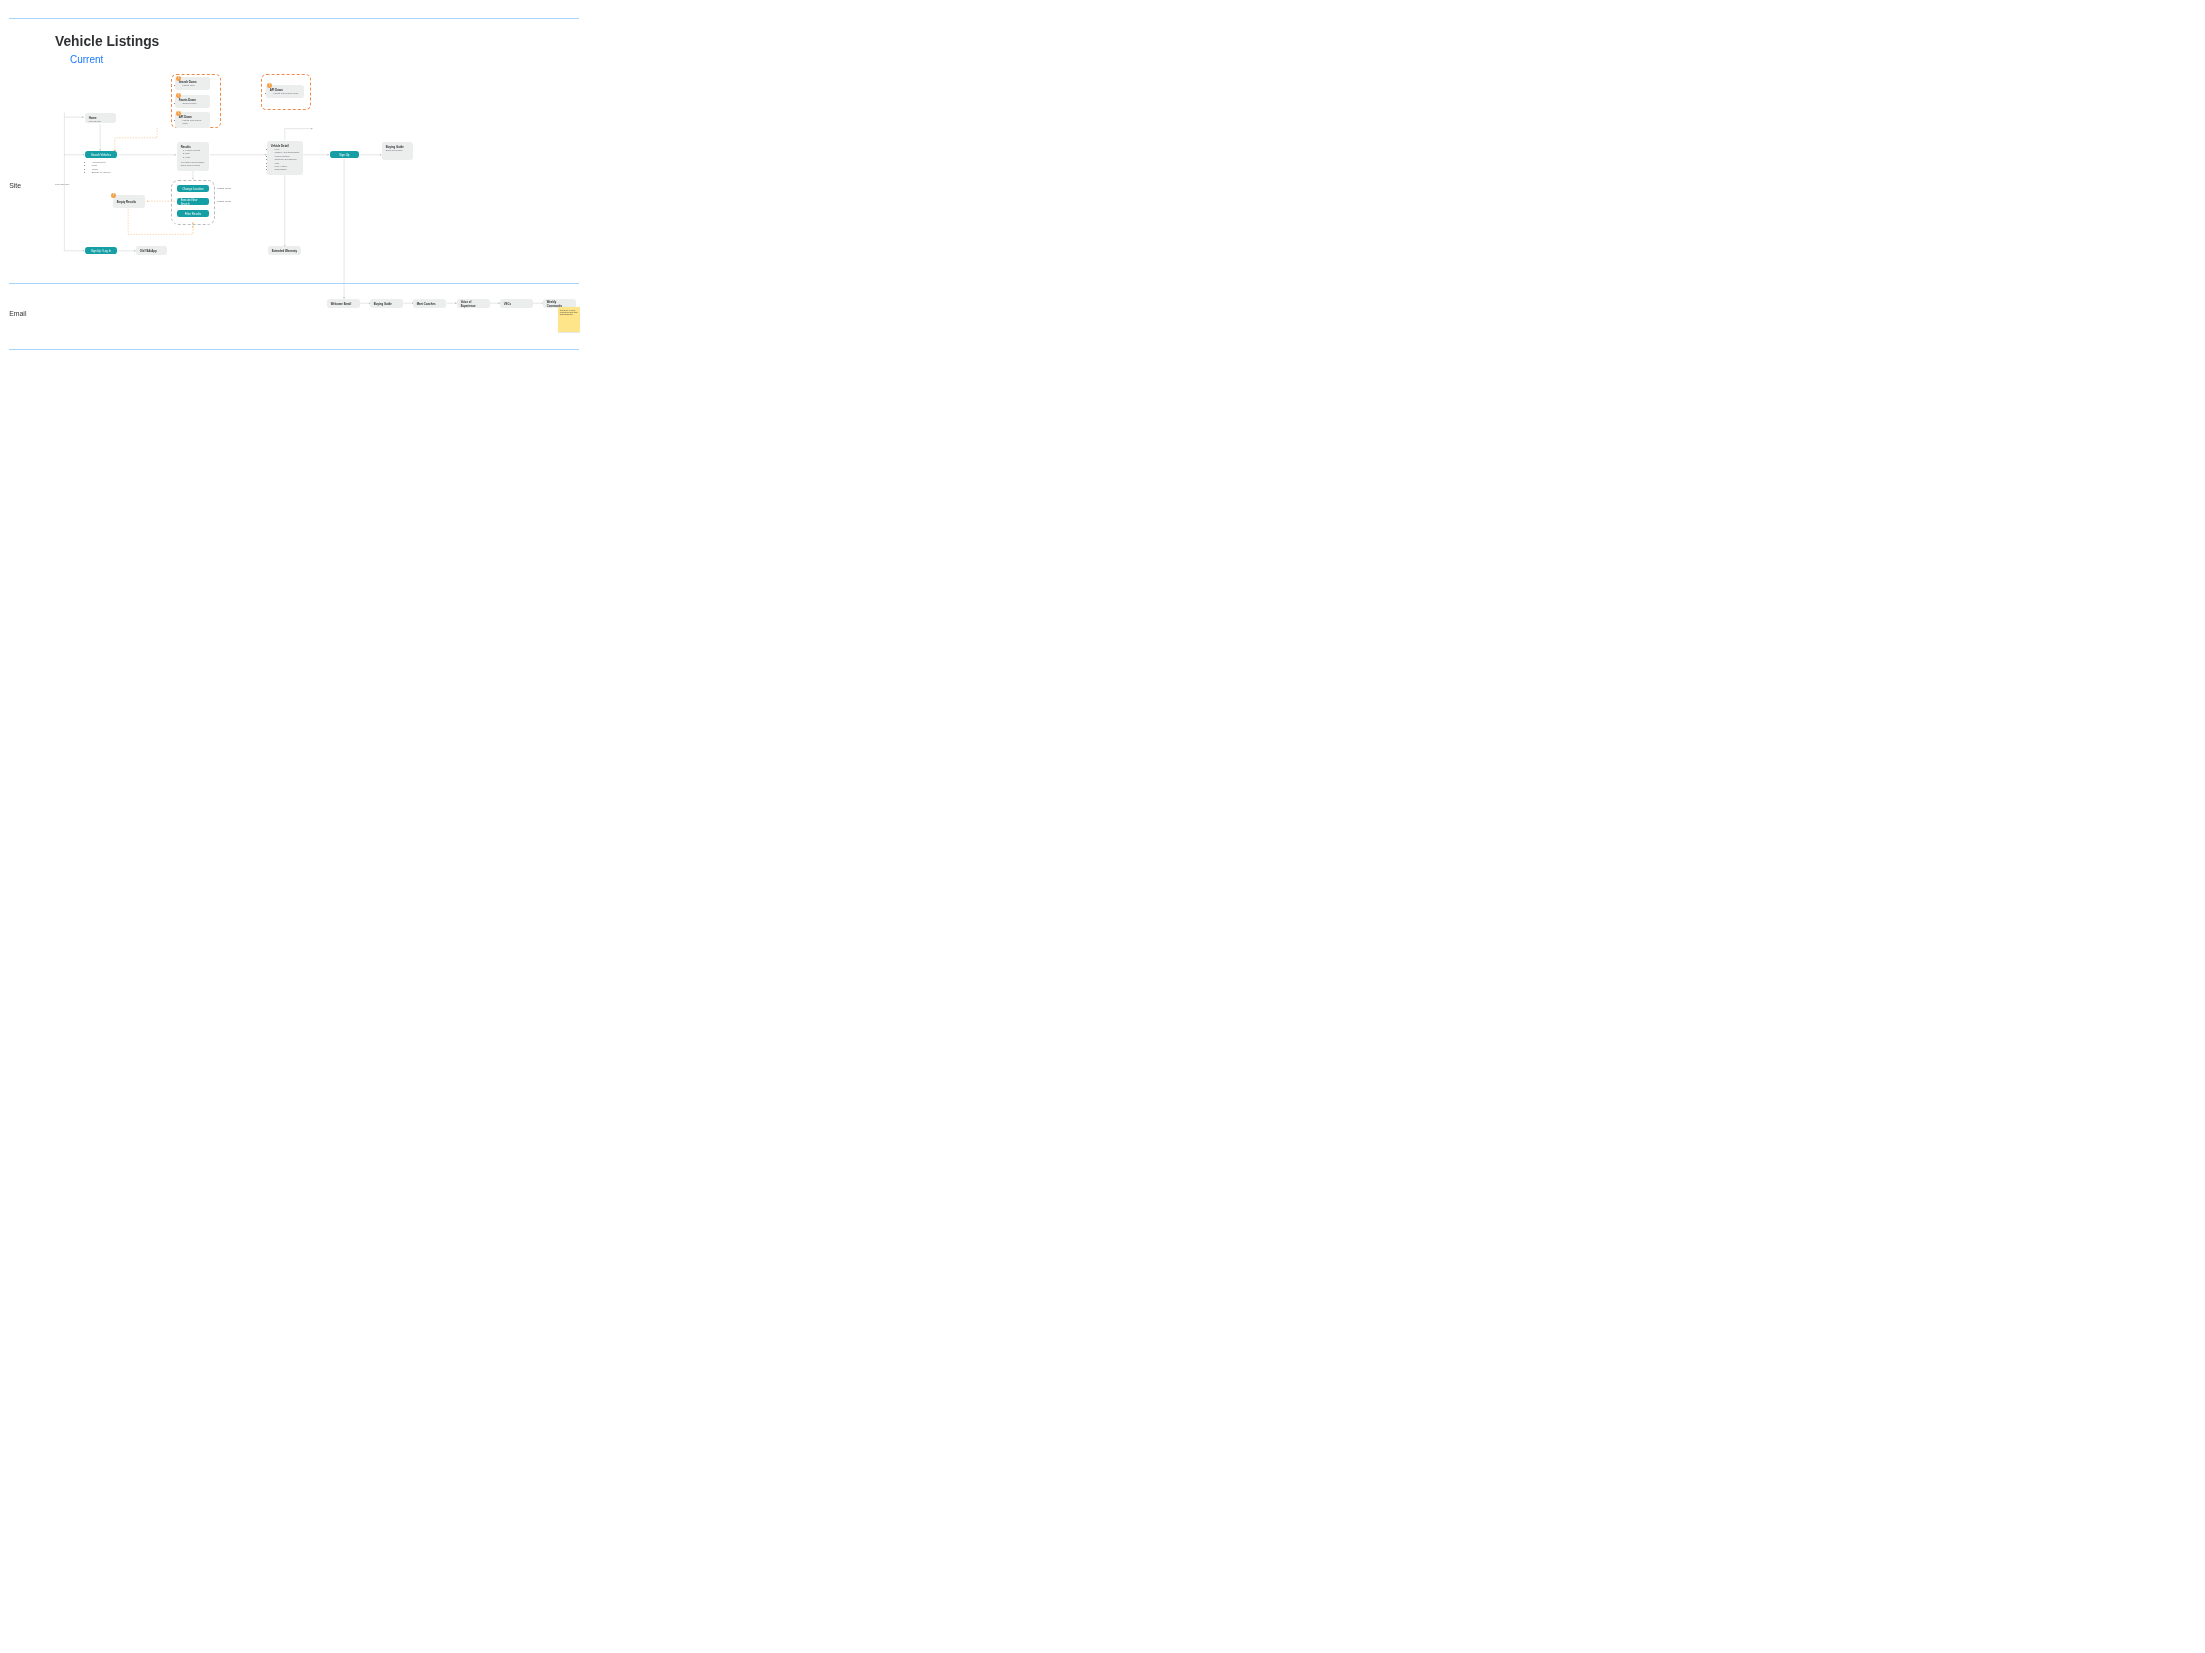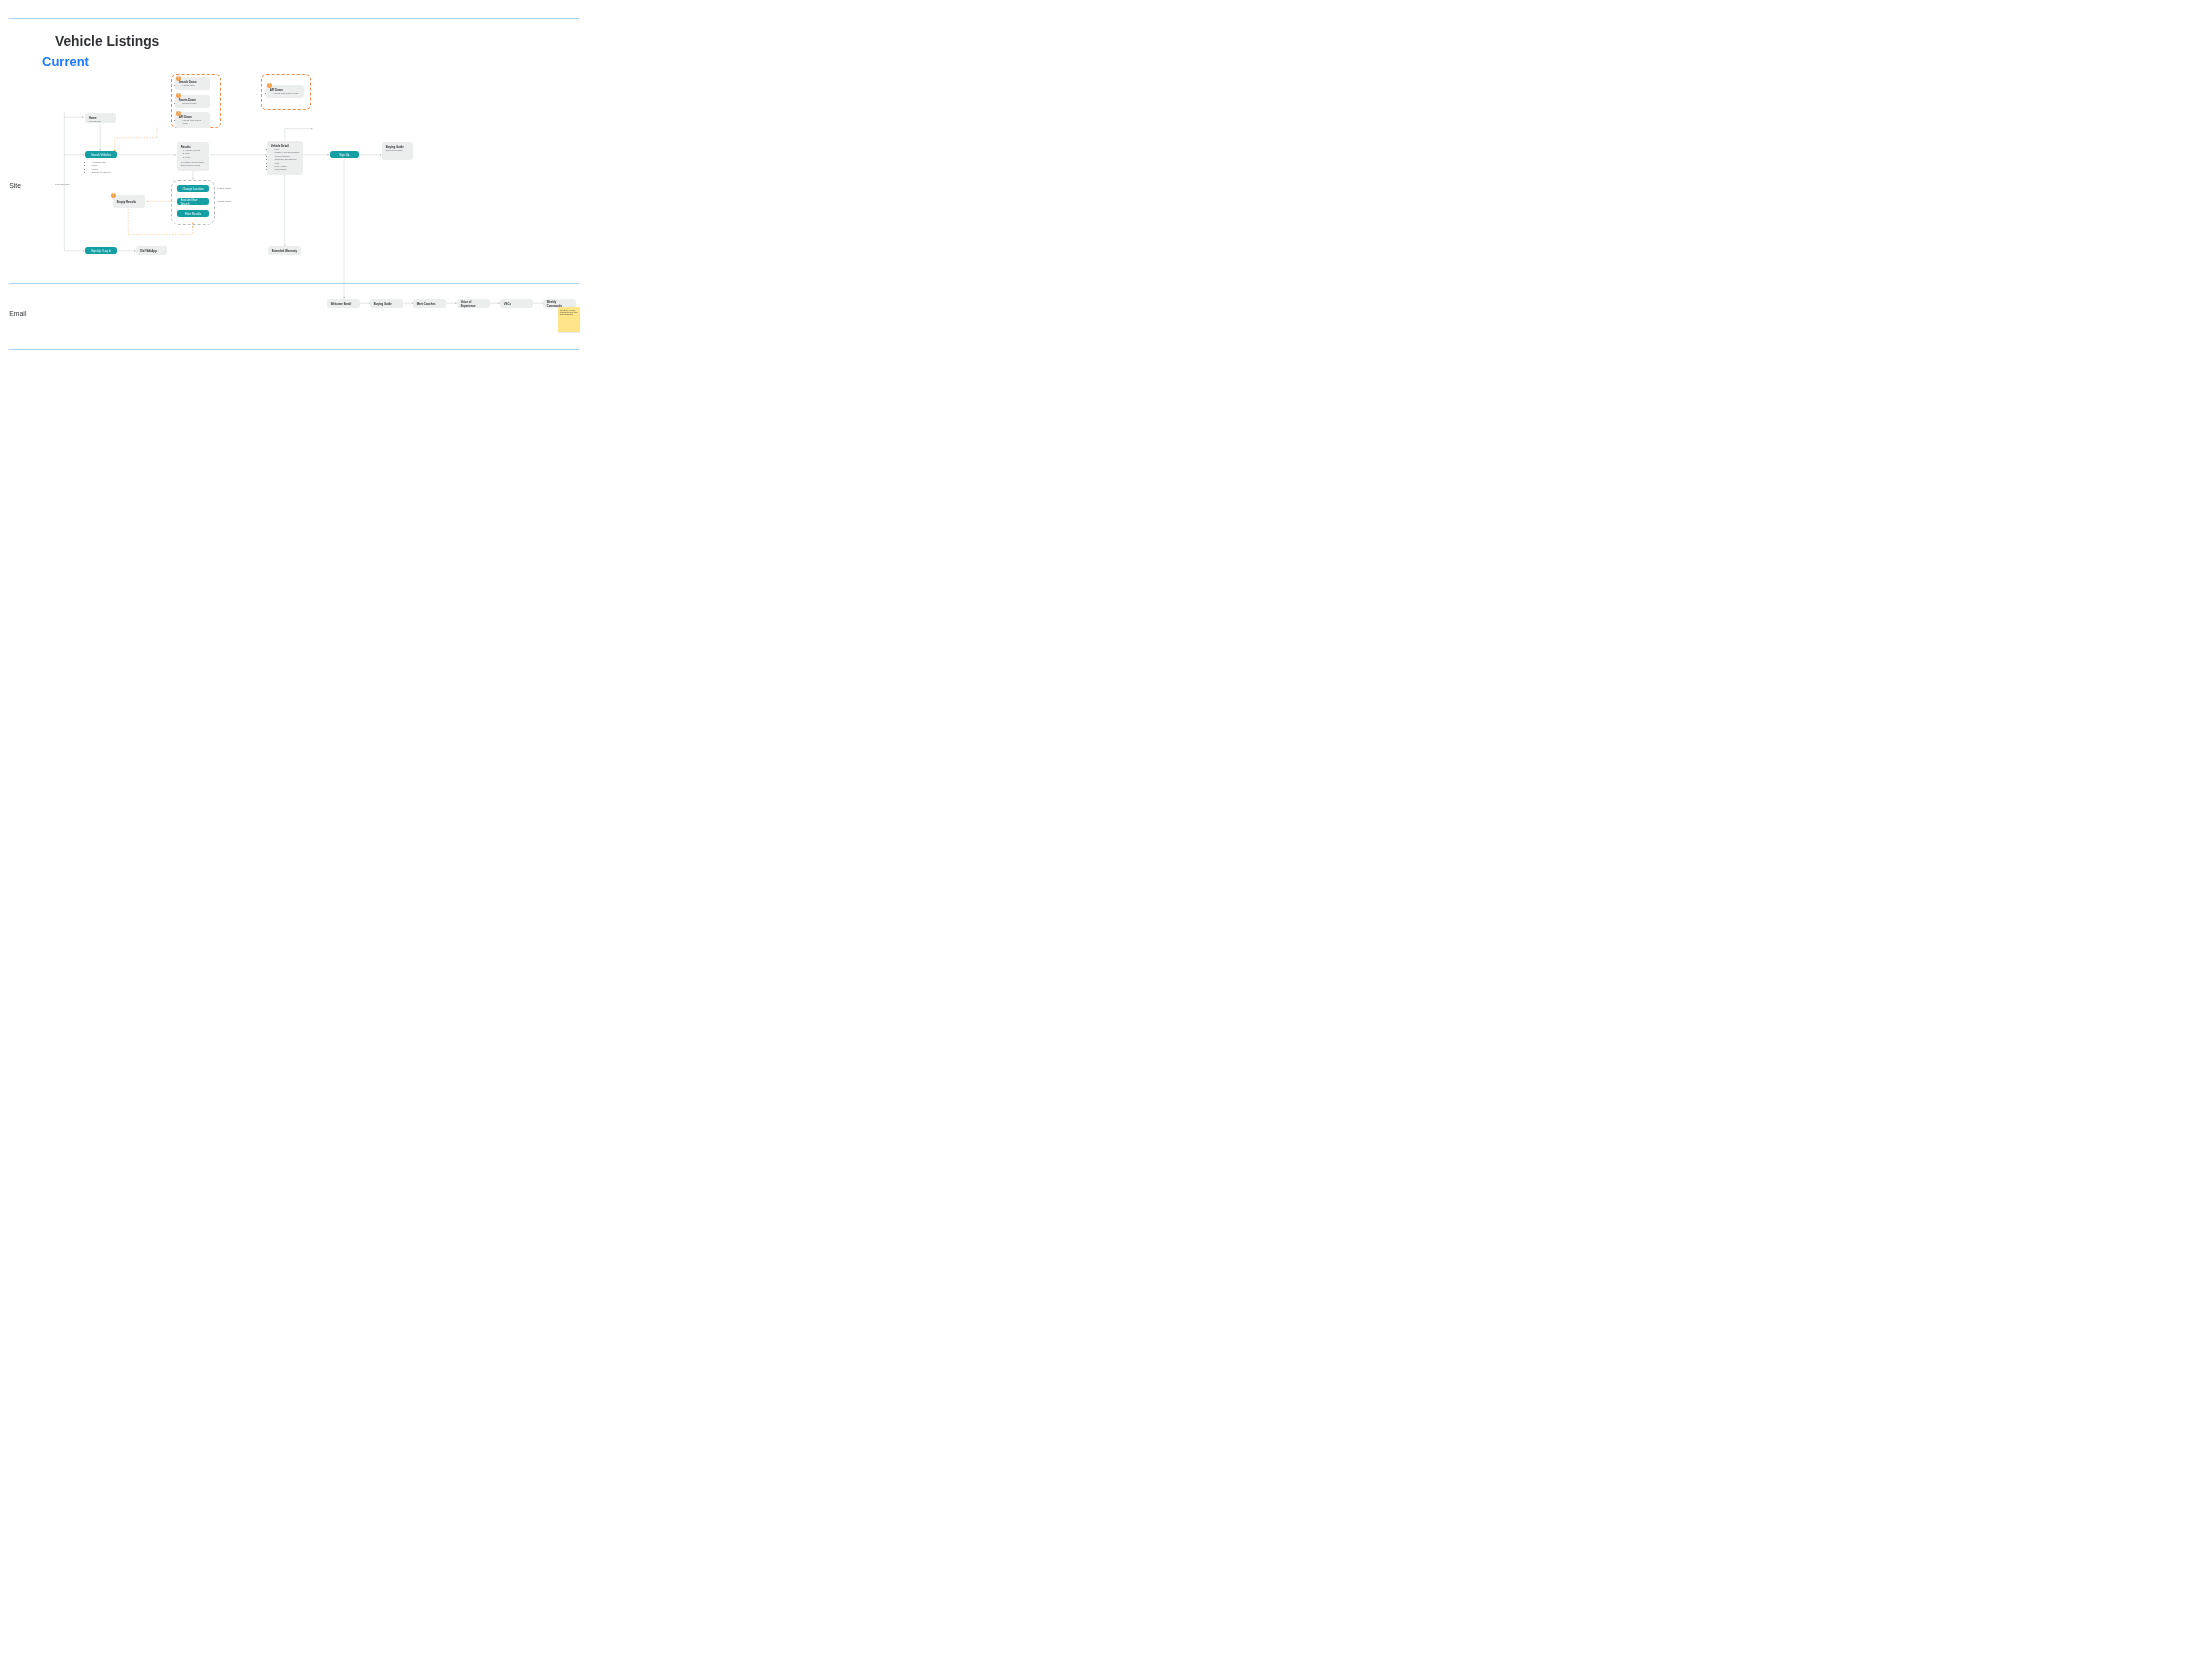--- a/index.html
+++ b/index.html
@@ -14,24 +14,24 @@
   .title {
     position: absolute;
     left: 55px;
     top: 34px;
     font-size: 13.8px;
     font-weight: 700;
     color: #2f3134;
   }
   .subtitle {
     position: absolute;
-    left: 42px;
+    left: 70px;
     top: 54px;
-    font-size: 13px;
-    font-weight: 700;
+    font-size: 10px;
+    font-weight: 400;
     color: #1c78ff;
   }
   .sectionlabel {
     position: absolute;
     left: 9.2px;
     font-size: 6.9px;
     font-weight: 500;
     color: #2f3134;
   }
   .hr-blue {

